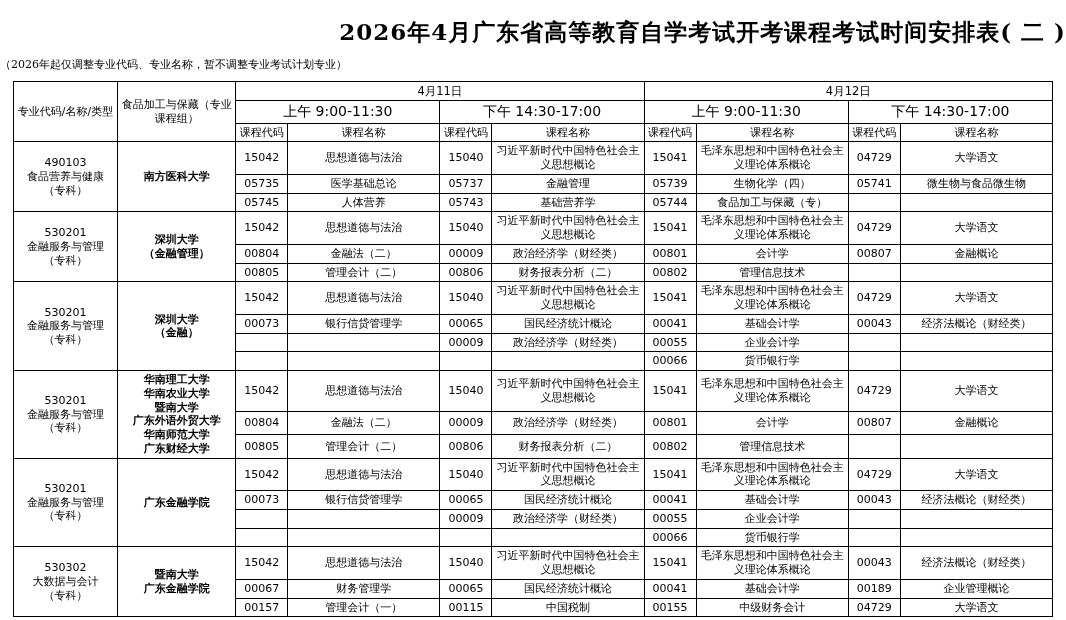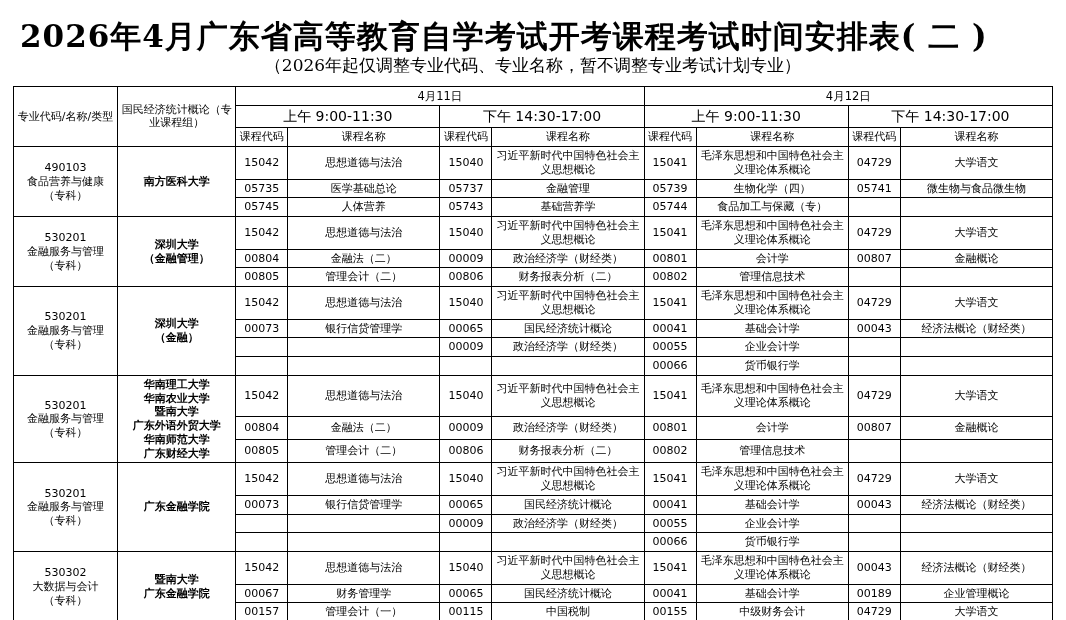--- a/index.html
+++ b/index.html
@@ -15,34 +15,34 @@
     overflow: hidden;
   }
   .page {
     width: 1066px;
     height: 620px;
     position: relative;
     box-sizing: border-box;
     padding: 0;
   }
   .title {
-    text-align: left;
+    text-align: right;
     font-family: "DejaVu Serif", "Liberation Serif", serif;
     font-weight: bold;
-    font-size: 31px;
+    font-size: 23px;
     letter-spacing: 1px;
     margin-top: 18px;
     margin-bottom: 0;
     line-height: 1.2;
     margin-left: 20px;
   }
   .subtitle {
-    text-align: center;
     font-family: "DejaVu Serif", "Liberation Serif", serif;
-    font-size: 17px;
+    font-size: 11px;
+    margin-top: 12px;
     margin-bottom: 10px;
     line-height: 1.2;
   }
   table.sched {
     border-collapse: collapse;
     margin: 0 auto;
     width: 1040px;
     table-layout: fixed;
     font-size: 11px;
   }
@@ -103,21 +103,21 @@
       <col class="col-code">
       <col class="col-name">
       <col class="col-code">
       <col class="col-name">
       <col class="col-code">
       <col class="col-name">
     </colgroup>
     <thead>
       <tr>
         <th rowspan="3" class="hdr-cell">专业代码/名称/类型</th>
-        <th rowspan="3" class="hdr-cell">国民经济统计概论（专业课程组）</th>
+        <th rowspan="3" class="hdr-cell">食品加工与保藏（专业课程组）</th>
         <th colspan="4" class="hdr-date">4月11日</th>
         <th colspan="4" class="hdr-date">4月12日</th>
       </tr>
       <tr>
         <th colspan="2" class="hdr-time">上午  9:00-11:30</th>
         <th colspan="2" class="hdr-time">下午 14:30-17:00</th>
         <th colspan="2" class="hdr-time">上午  9:00-11:30</th>
         <th colspan="2" class="hdr-time">下午 14:30-17:00</th>
       </tr>
       <tr>

